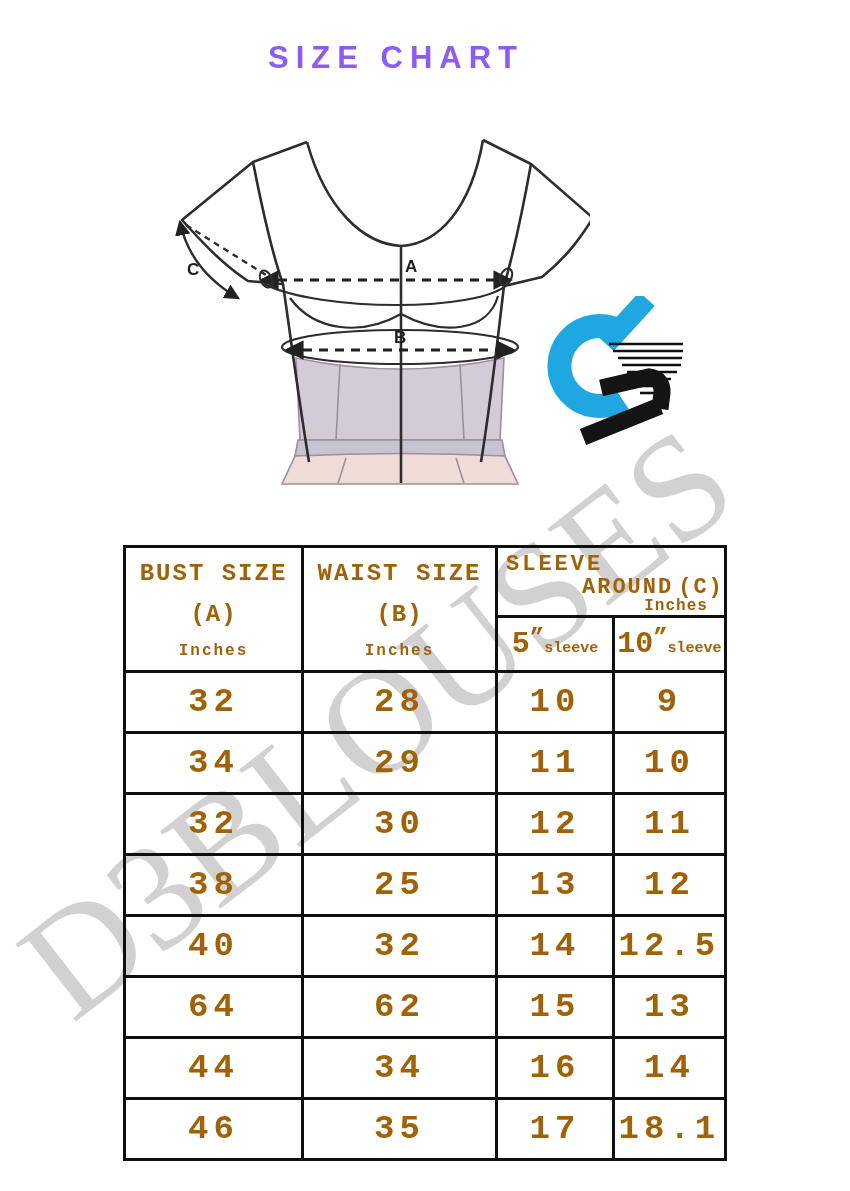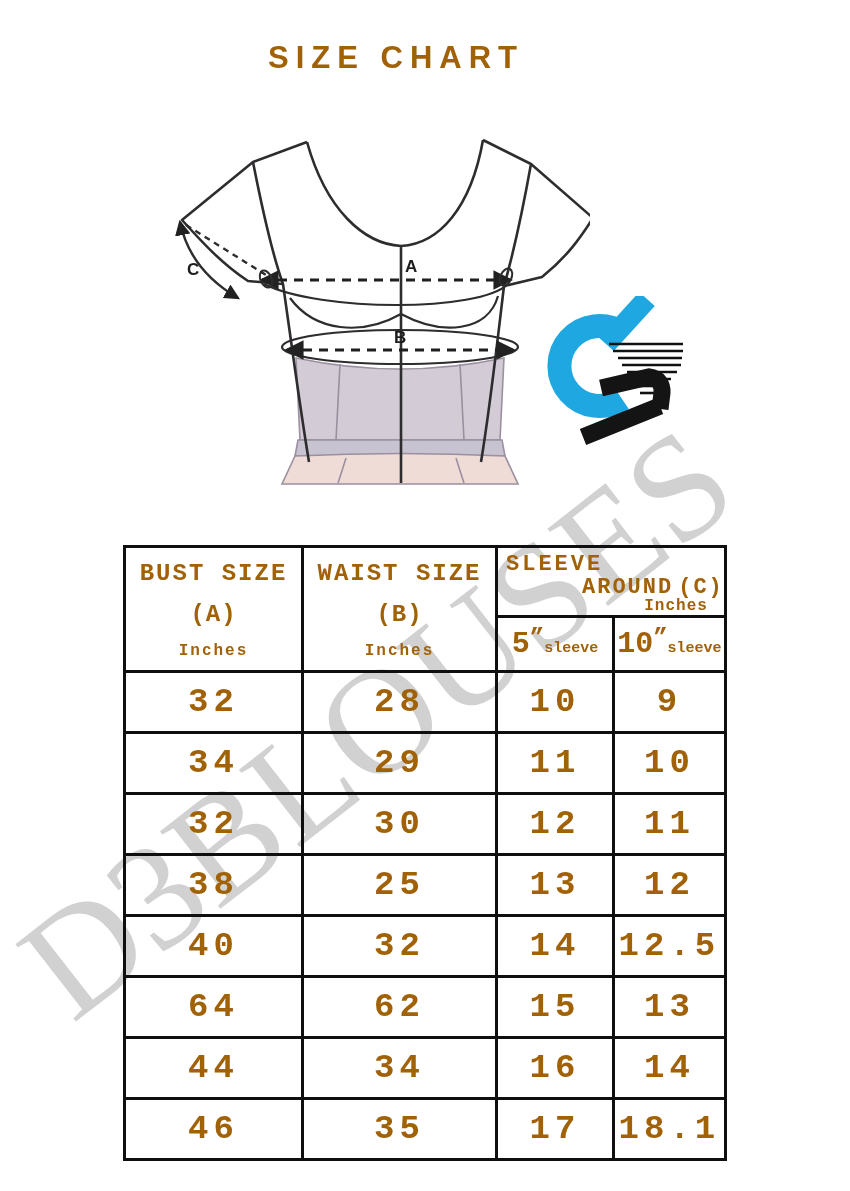--- a/index.html
+++ b/index.html
@@ -1,20 +1,20 @@
 <!DOCTYPE html>
 <html><head>
 <meta charset="utf-8">
 <style>
   html,body{margin:0;padding:0;background:#888;}
   .page{position:relative;width:850px;height:1191px;background:#ffffff;overflow:hidden;
         font-family:"Liberation Sans",sans-serif;margin:0 auto;}
   
   .title{position:absolute;left:0;top:40px;width:792px;text-align:center;
-         font-size:31px;font-weight:bold;letter-spacing:7px;color:#a16207;z-index:2;}
+         font-size:31px;font-weight:bold;letter-spacing:7px;color:#8b5cf6;z-index:2;}
   
   .watermark{position:absolute;left:-5px;top:925px;z-index:1;
              font-family:"Liberation Serif",serif;font-size:150px;line-height:1;
              color:#c9c9c9;opacity:.85;white-space:nowrap;
              transform:rotate(-38deg);transform-origin:0 0;}
   
   .illus{position:absolute;left:150px;top:118px;z-index:2;}
   .logo{position:absolute;left:545px;top:296px;z-index:2;}
   
   table.size{position:absolute;left:123px;top:545px;z-index:3;border-collapse:collapse;

